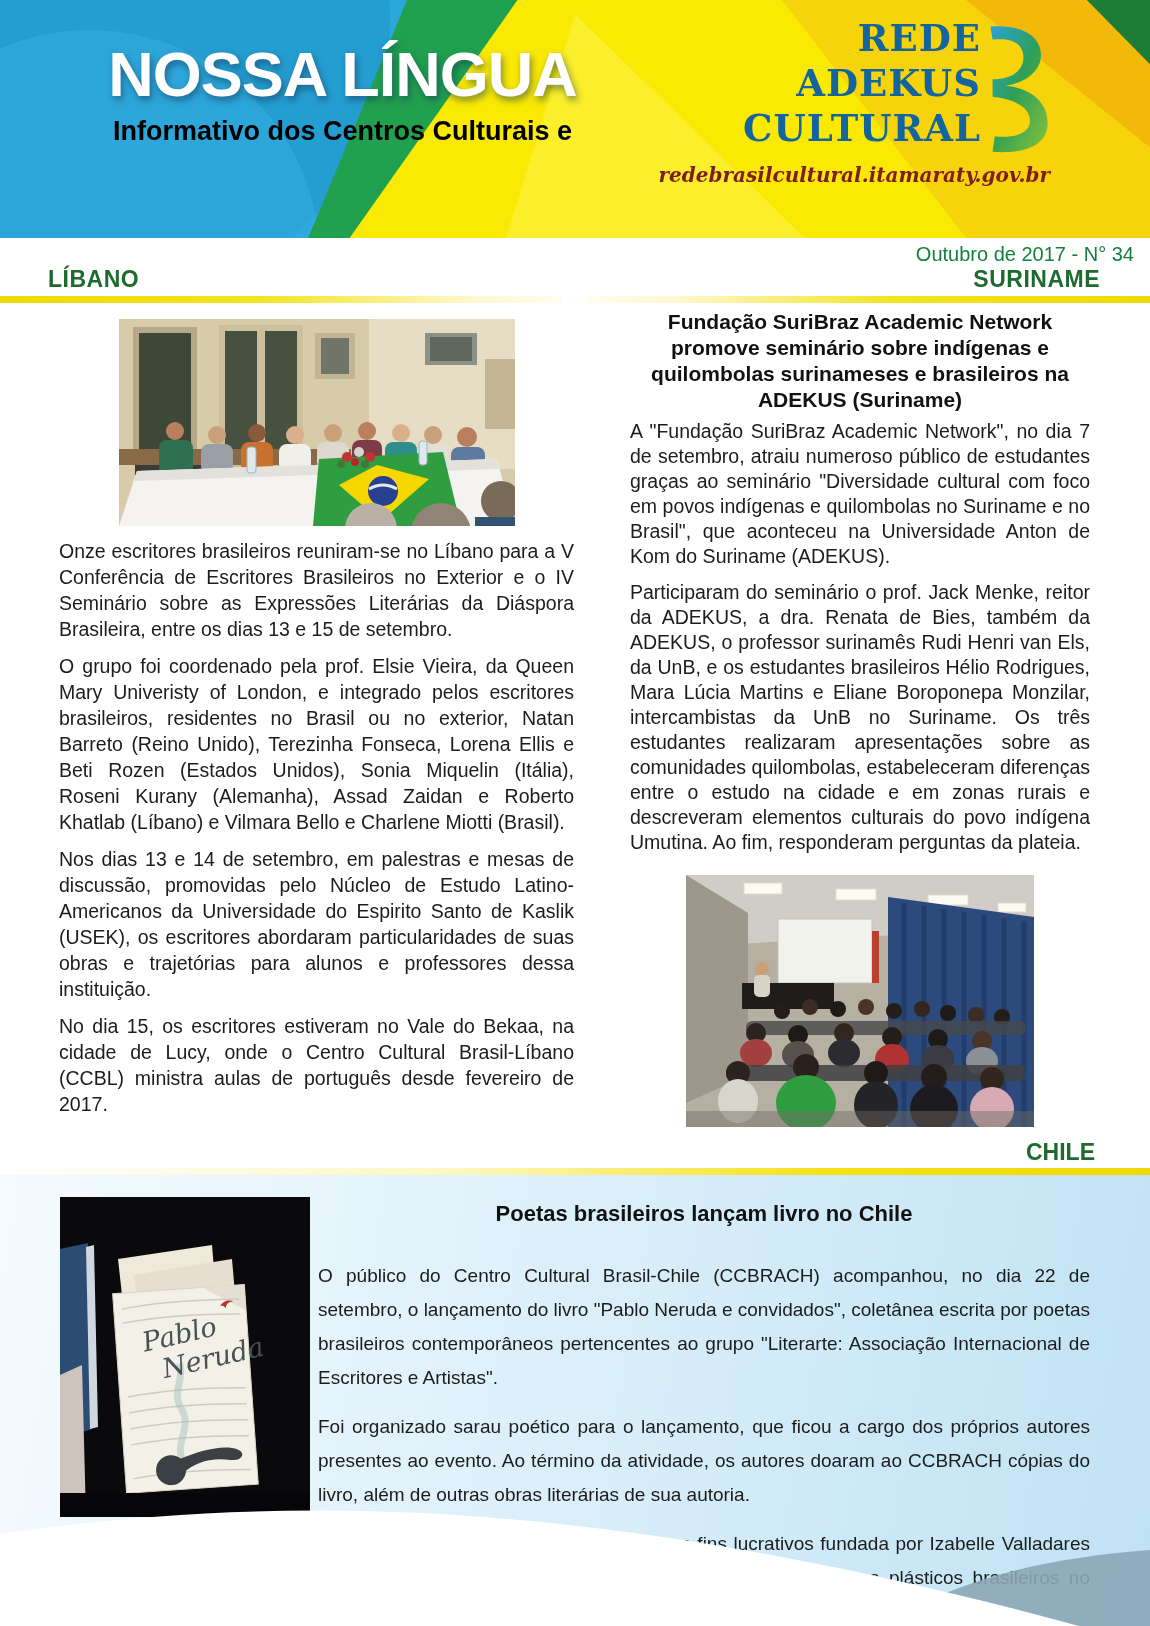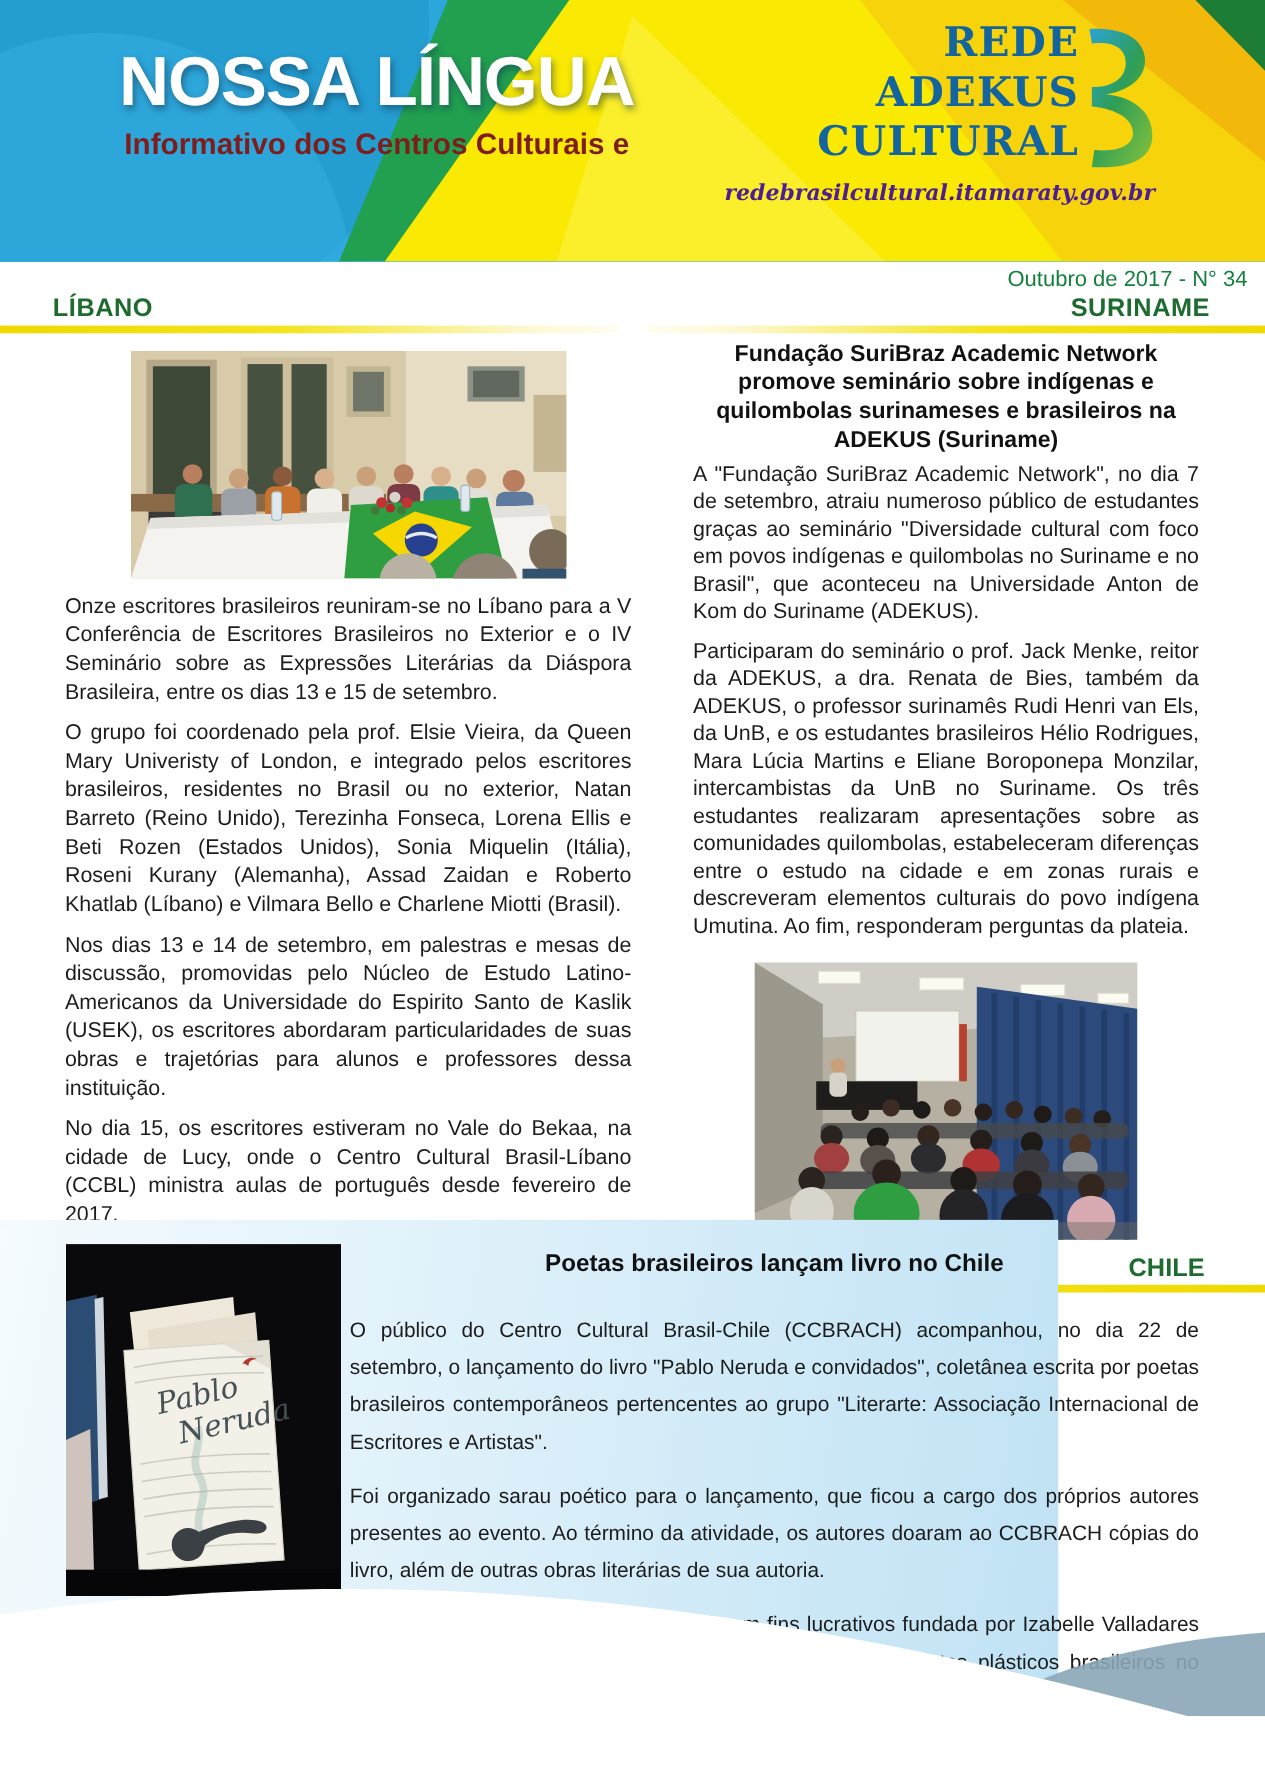--- a/index.html
+++ b/index.html
@@ -16,31 +16,31 @@
   .wedge-yellow  { clip-path:polygon(45% 0,100% 0,100% 100%,30.4% 100%); background:#f9e903; }
   .wedge-pale    { clip-path:polygon(50% 6%,70% 100%,44% 100%); background:#fcf35e; opacity:.45; }
   .wedge-gold    { clip-path:polygon(68% 0,100% 0,100% 100%,84% 100%); background:#f6d30a; }
   .wedge-mustard { clip-path:polygon(84% 0,100% 0,100% 62%); background:#f2b90a; }
   .wedge-dkgreen { clip-path:polygon(94.5% 0,100% 0,100% 27%); background:#1d7d37; }
   .mast-title-block { position:absolute; left:70px; top:42px; width:545px; text-align:center; }
   .mast-title {
     margin:0; color:#ffffff; font-size:63px; font-weight:bold; line-height:1.02; letter-spacing:-1px;
     text-shadow:2px 4px 7px rgba(20,55,85,.55);
   }
-  .mast-subtitle { margin-top:9px; color:#7f1d1d; font-size:27px; font-weight:bold; line-height:1.22; }
+  .mast-subtitle { margin-top:9px; color:#000000; font-size:27px; font-weight:bold; line-height:1.22; }
   .brand-lines {
     position:absolute; right:169px; top:16px; text-align:right;
     font-family:"DejaVu Serif", serif; font-weight:bold; color:#14659d;
     font-size:37px; line-height:45px; letter-spacing:1px;
   }
   .brand-logo { position:absolute; right:96px; top:22px; width:70px; height:132px; }
   .brand-url {
     position:absolute; right:100px; top:163px;
     font-family:"DejaVu Serif", serif; font-style:italic; font-weight:bold;
-    color:#4c1d95; font-size:20px;
+    color:#7f1d1d; font-size:20px;
   }
   
   .issue-date { position:absolute; top:243px; right:16px; font-size:20px; color:#15803d; }
   .section-label { position:absolute; top:266px; font-size:23px; font-weight:bold; color:#1e6b2f; letter-spacing:.5px; }
   .label-libano { left:48px; }
   .label-suriname { right:50px; }
   .label-chile { position:absolute; top:1139px; right:55px; font-size:23px; font-weight:bold; color:#1e6b2f; }
   .underline { position:absolute; height:7px; top:296px; }
   .ul-libano { left:0; width:562px; background:linear-gradient(to right,#efd900 0%,#f3e41c 45%,#fdf8d2 85%,#fffdf0 100%); }
   .ul-suriname { left:588px; width:562px; background:linear-gradient(to left,#efd900 0%,#f3e41c 45%,#fdf8d2 85%,#fffdf0 100%); }
@@ -51,21 +51,21 @@
   .col-left { left:59px; width:515px; }
   .col-right { left:630px; width:460px; }
   .article-title { font-size:21px; font-weight:bold; text-align:center; line-height:26px; color:#111; margin:0 0 6px; }
   .col p { font-size:19.5px; text-align:justify; margin:0 0 11px; }
   .col-left p { line-height:26px; }
   .col-right p { line-height:25px; }
   .photo { display:block; }
   .photo-libano { width:396px; height:207px; margin:10px auto 12px; }
   .photo-suriname { width:348px; height:252px; margin:20px auto 0; }
   
-  .chile-section { position:absolute; left:0; top:1109px; width:962px; height:451px;
+  .chile-section { position:absolute; left:0; top:1175px; width:1150px; height:451px;
     background:linear-gradient(100deg,#f5fbfe 0%,#ddf0fa 45%,#bfe2f4 100%); }
   .chile-title { position:absolute; left:318px; top:26px; width:772px; text-align:center;
     font-size:22px; font-weight:bold; color:#111; margin:0; }
   .photo-chile { position:absolute; left:60px; top:22px; width:250px; height:320px; }
   .chile-text { position:absolute; left:318px; top:84px; width:772px; color:#1c1c1c; }
   .chile-text p { font-size:19px; line-height:34px; text-align:justify; margin:0 0 15px; }
   .footer-curve { position:absolute; left:0; bottom:0; width:1150px; height:150px; }
 </style>
 </head>
 <body>

